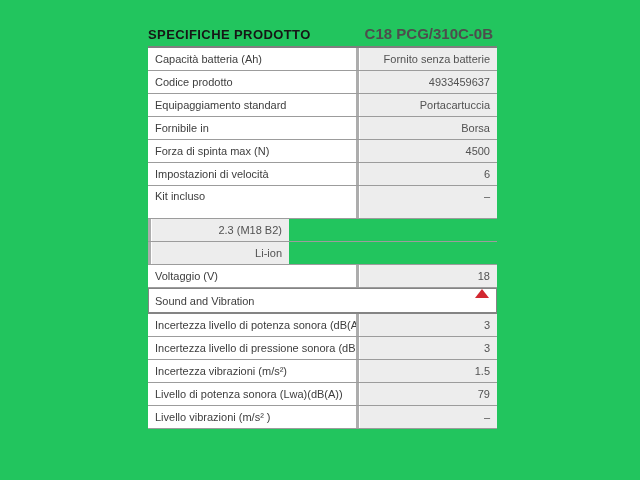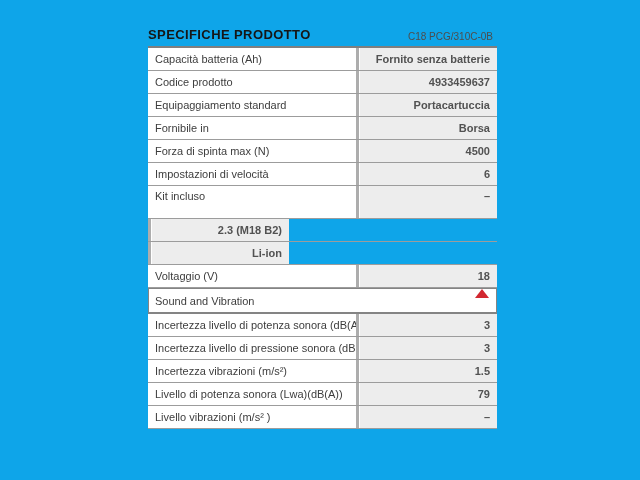--- a/index.html
+++ b/index.html
@@ -5,21 +5,21 @@
   html, body {
     margin: 0;
     padding: 0;
     background: #ffffff;
     font-family: "Liberation Sans", sans-serif;
   }
   #canvas {
     position: relative;
     width: 640px;
     height: 480px;
-    background: #0ea5e9;
+    background: #22c55e;
     overflow: hidden;
   }
   #spec-table {
     position: absolute;
     left: 148px;
     top: 20px;
     width: 349px;
   }
   .table-header {
     display: flex;
@@ -29,23 +29,24 @@
     padding-bottom: 4px;
     border-bottom: 2px solid #7f7f7f;
   }
   .table-title {
     font-size: 13px;
     font-weight: bold;
     letter-spacing: 0.4px;
     color: #161616;
   }
   .table-model {
-    font-size: 10px;
+    font-size: 15px;
     color: #4d4d4d;
     padding-right: 4px;
+    font-weight: bold;
   }
   .row {
     display: flex;
     align-items: stretch;
     height: 22px;
     border-bottom: 1px solid #9c9c9c;
     box-sizing: content-box;
   }
   .row.tall { height: 32px; }
   .cell {
@@ -64,21 +65,20 @@
   .row.tall .cell.label { align-items: flex-start; padding-top: 4px; }
   .row.tall .cell.value { align-items: flex-start; padding-top: 4px; }
   .cell.value {
     flex: 0 0 131px;
     justify-content: flex-end;
     color: #525252;
     background: #ededed;
     border-left: 3px solid #adadad;
     box-shadow: inset 1px 0 0 #ffffff;
     padding-right: 7px;
-    font-weight: bold;
   }
   .row.section {
     height: 23px;
     background: #ffffff;
     border: 1px solid #848484;
     border-bottom-width: 2px;
     justify-content: space-between;
   }
   .row.section .cell.label {
     padding-left: 6px;

